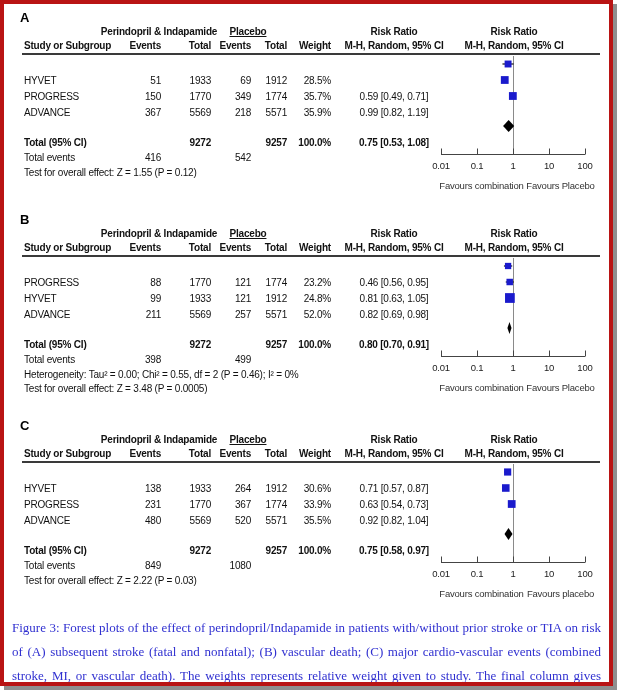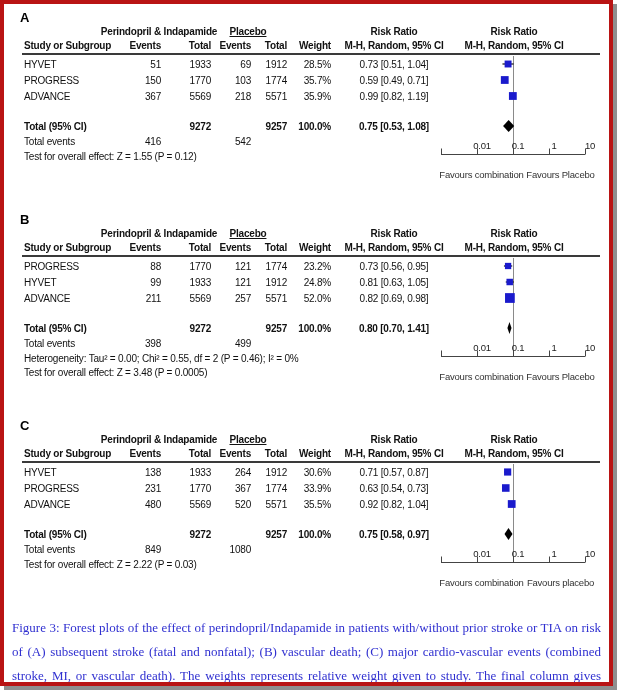--- a/index.html
+++ b/index.html
@@ -6,21 +6,21 @@
   body{width:617px;height:690px;font-family:"Liberation Sans",sans-serif;overflow:hidden;}
   .frame{position:relative;width:605px;height:678px;border:4px solid var(--border-color,#b91414);
          box-shadow:4px 4px 0 var(--shadow-color,#8f8f8f);background:#fff;box-sizing:content-box;overflow:hidden;}
   #panels{position:relative;margin-top:4px;}
   .panel{position:relative;height:196px;}
   .panel + .panel{margin-top:6px;}
   .panel:nth-child(3){margin-top:10px;}
   .panel-label{position:absolute;left:16px;top:2px;font-size:13px;font-weight:bold;color:#000;}
   .thead{position:absolute;left:0;right:0;top:16px;}
   .head-rule{position:absolute;left:18px;width:578px;top:45px;border-top:2px solid #3a3a3a;}
-  .tbody{position:absolute;left:0;right:0;top:48px;text-decoration:underline;}
+  .tbody{position:absolute;left:0;right:0;top:64px;text-decoration:underline;}
   .row{position:relative;}
   .group-row{height:14px;}
   .colhead-row{height:15px;}
   .study-row{height:16px;}
   .blank-row{height:14px;}
   .total-row{height:16px;padding-left:24px;}
   .events-row{height:15px;}
   .het-row{height:14px;}
   .test-row{height:15px;}
   .cell{position:absolute;top:0;height:100%;display:flex;align-items:center;
@@ -32,22 +32,22 @@
   .c-e2{left:212px;width:35px;justify-content:flex-end;}
   .c-t2{left:250px;width:33px;justify-content:flex-end;}
   .c-w{left:288px;width:39px;justify-content:flex-end;}
   .c-ci{left:327px;width:126px;justify-content:center;}
   .c-plot{left:424px;width:172px;justify-content:center;}
   .gh-treat{left:100px;width:110px;justify-content:center;}
   .gh-ctrl{left:205px;width:78px;justify-content:center;text-decoration:underline;}
   .c-foot{left:20px;}
   .plot{position:absolute;left:424px;top:48px;width:172px;height:140px;}
   .plot-svg{position:absolute;left:0;top:0;overflow:visible;}
-  .tk{position:absolute;top:84px;transform:translateX(-50%);font-size:9.5px;color:#222;letter-spacing:-0.2px;margin-left:41px;}
-  .fav{position:absolute;top:113px;transform:translateX(-50%);font-size:9.5px;color:#333;
+  .tk{position:absolute;top:104px;transform:translateX(-50%);font-size:9.5px;color:#222;letter-spacing:-0.2px;}
+  .fav{position:absolute;top:124px;transform:translateX(-50%);font-size:9.5px;color:#333;
        letter-spacing:-0.2px;white-space:nowrap;padding-left:15px;}
   .caption{margin:4px 8px 0;font-family:"Liberation Serif",serif;font-size:13px;line-height:24px;
            color:var(--caption-color,#3030d0);text-align:justify;}
 </style>
 </head>
 <body>
 
 <div class="frame">
   <div id="panels">
       <section class="panel">
@@ -73,28 +73,27 @@
   <div class="head-rule"></div>
   <div class="tbody">
 
   <div class="row study-row">
     <span class="cell c-study">HYVET</span>
     <span class="cell c-e1">51</span>
     <span class="cell c-t1">1933</span>
     <span class="cell c-e2">69</span>
     <span class="cell c-t2">1912</span>
     <span class="cell c-w">28.5%</span>
-    <span class="cell c-ci">0.73 [0.51, 1.04]</span>
   </div>
 
   <div class="row study-row">
     <span class="cell c-study">PROGRESS</span>
     <span class="cell c-e1">150</span>
     <span class="cell c-t1">1770</span>
-    <span class="cell c-e2">103</span>
+    <span class="cell c-e2">349</span>
     <span class="cell c-t2">1774</span>
     <span class="cell c-w">35.7%</span>
     <span class="cell c-ci">0.59 [0.49, 0.71]</span>
   </div>
 
   <div class="row study-row">
     <span class="cell c-study">ADVANCE</span>
     <span class="cell c-e1">367</span>
     <span class="cell c-t1">5569</span>
     <span class="cell c-e2">218</span>
@@ -169,21 +168,21 @@
   <div class="head-rule"></div>
   <div class="tbody">
 
   <div class="row study-row">
     <span class="cell c-study">PROGRESS</span>
     <span class="cell c-e1">88</span>
     <span class="cell c-t1">1770</span>
     <span class="cell c-e2">121</span>
     <span class="cell c-t2">1774</span>
     <span class="cell c-w">23.2%</span>
-    <span class="cell c-ci">0.73 [0.56, 0.95]</span>
+    <span class="cell c-ci">0.46 [0.56, 0.95]</span>
   </div>
 
   <div class="row study-row">
     <span class="cell c-study">HYVET</span>
     <span class="cell c-e1">99</span>
     <span class="cell c-t1">1933</span>
     <span class="cell c-e2">121</span>
     <span class="cell c-t2">1912</span>
     <span class="cell c-w">24.8%</span>
     <span class="cell c-ci">0.81 [0.63, 1.05]</span>
@@ -198,21 +197,21 @@
     <span class="cell c-w">52.0%</span>
     <span class="cell c-ci">0.82 [0.69, 0.98]</span>
   </div>
 
     <div class="row blank-row"></div>
     <div class="row total-row">
       <span class="cell c-study bold">Total (95% CI)</span>
       <span class="cell c-t1 bold">9272</span>
       <span class="cell c-t2 bold">9257</span>
       <span class="cell c-w bold">100.0%</span>
-      <span class="cell c-ci bold">0.80 [0.70, 1.41]</span>
+      <span class="cell c-ci bold">0.80 [0.70, 0.91]</span>
     </div>
     <div class="row events-row">
       <span class="cell c-study">Total events</span>
       <span class="cell c-e1">398</span>
       <span class="cell c-e2">499</span>
     </div>
     <div class="row het-row">
       <span class="cell c-foot">Heterogeneity: Tau² = 0.00; Chi² = 0.55, df = 2 (P = 0.46); I² = 0%</span>
     </div>
     <div class="row test-row">

